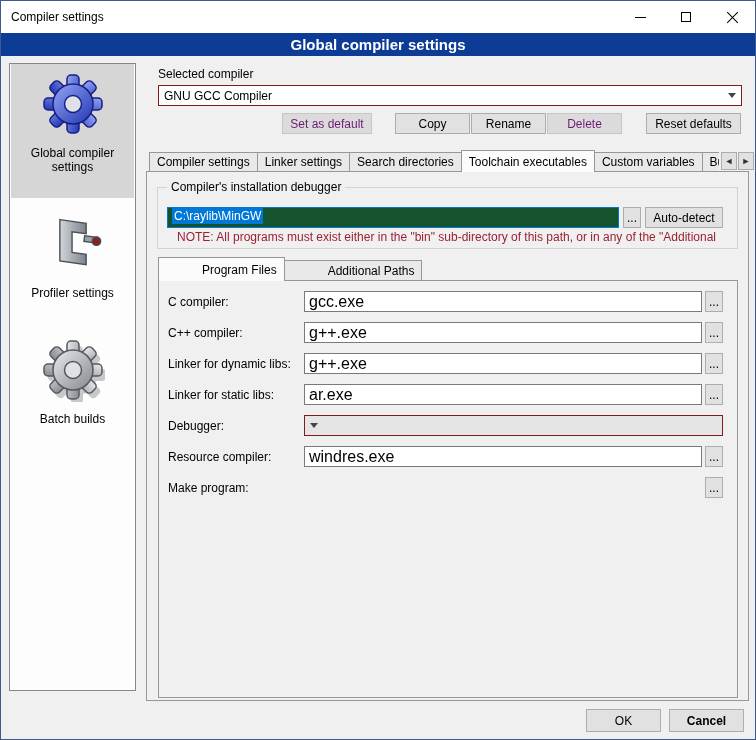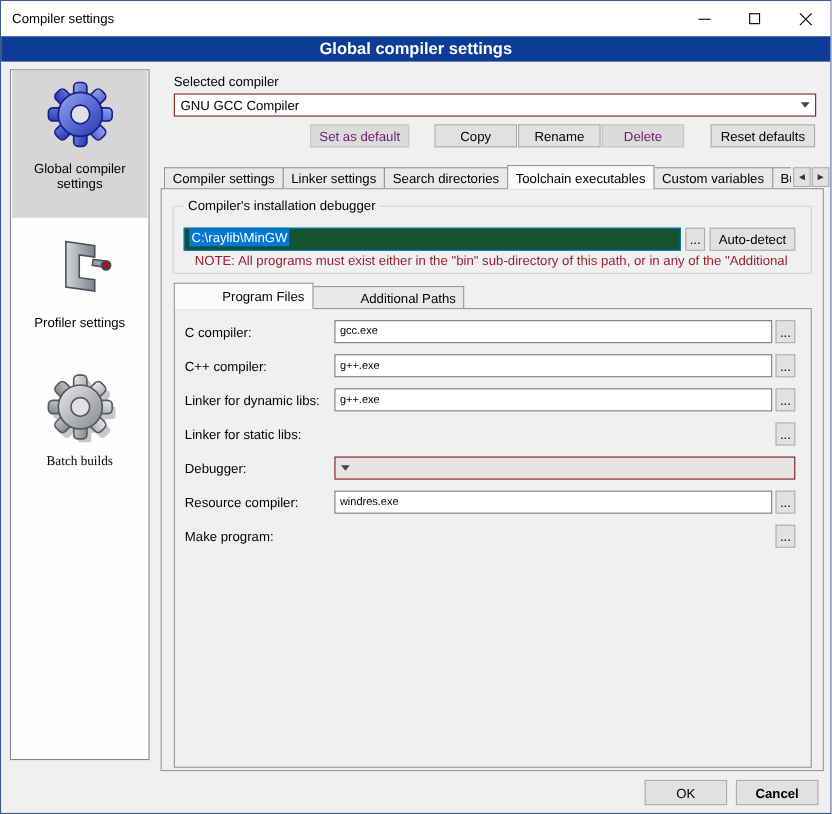--- a/index.html
+++ b/index.html
@@ -76,21 +76,21 @@
               border:1px solid #d2d2d2; z-index:2; }
   .groupbox-label { position:absolute; left:166px; top:179px; background:#f0f0f0;
                     padding:0 4px; font-size:12px; z-index:3; }
 
   
   .textbox { position:absolute; background:#14532d; border:1px solid #7a7a7a; font-size:12px;
              display:flex; align-items:flex-start; padding-left:4px; z-index:3; overflow:hidden; }
   .textbox.focused { border:1px solid #0078d7; }
   .selection { background:#0078d7; color:#fff; padding:1px 2px; white-space:nowrap; }
 
-  .field-input { position:absolute; background:#fff; border:1px solid #7a7a7a; font-size:10px;
+  .field-input { position:absolute; background:#fff; border:1px solid #7a7a7a; font-size:16px;
                  font-family:"Liberation Sans", sans-serif; padding:0 4px; z-index:3; }
 
   .note { position:absolute; left:176px; top:229px; width:566px; font-size:12px; color:#9c2130;
           white-space:nowrap; overflow:hidden; z-index:3; }
   .z3 { z-index:3; }
 </style>
 </head>
 <body>
 
 <div class="window">
@@ -147,21 +147,21 @@
           <g stroke="#4a4e55" stroke-width="1.5">
             <path d="M18 6 L46 10 L46 21 L31 19 L31 41 L46 43 L46 54 L18 50 Z" fill="url(#gsteel)"></path>
             <rect x="44" y="24" width="13" height="6" fill="#9aa0a8" transform="rotate(8 50 27)"></rect>
             <circle cx="57" cy="29" r="4.5" fill="#8b1f24"></circle>
           </g>
         </svg>
       </span>
       <span class="side-label">Profiler settings</span>
     </div>
 
-    <div class="side-item" style="top:266px; height:120px;font-family:Liberation Serif, serif;">
+    <div class="side-item" style="top:266px; height:120px;">
       <span class="side-icon">
         <svg width="64" height="64" viewBox="0 0 64 64">
           <defs>
             <linearGradient id="ggray" x1="0" y1="0" x2="1" y2="1">
               <stop offset="0" stop-color="#e9eaec"></stop>
                 <stop offset="1" stop-color="#85888d"></stop>
             </linearGradient>
           </defs>
           <g fill="#9a9da2" opacity="0.55" transform="translate(4,5)">
             <rect x="26" y="3" width="12" height="58" rx="4"></rect>
@@ -233,20 +233,21 @@
 
   <span class="lbl z3" style="left:167px; top:325px;">C++ compiler:</span>
   <input class="field-input" style="left: 303px; top: 321px; width: 398px; height: 21px;" value="g++.exe">
   <div class="btn z3" style="left:704px; top:321px; width:18px; height:21px;">...</div>
 
   <span class="lbl z3" style="left:167px; top:356px;">Linker for dynamic libs:</span>
   <input class="field-input" style="left: 303px; top: 352px; width: 398px; height: 21px;" value="g++.exe">
   <div class="btn z3" style="left:704px; top:352px; width:18px; height:21px;">...</div>
 
   <span class="lbl z3" style="left:167px; top:387px;">Linker for static libs:</span>
+  <input class="field-input" style="left: 303px; top: 383px; width: 398px; height: 21px;" value="ar.exe">
   <div class="btn z3" style="left:704px; top:383px; width:18px; height:21px;">...</div>
 
   <span class="lbl z3" style="left:167px; top:418px;">Debugger:</span>
   <div class="combo gray" style="left:303px; top:414px; width:419px; height:21px; z-index:3;">
     <span class="arrow">
         <span class="arrow-glyph"></span>
       </span>
   </div>
 
   <span class="lbl z3" style="left:167px; top:449px;">Resource compiler:</span>

